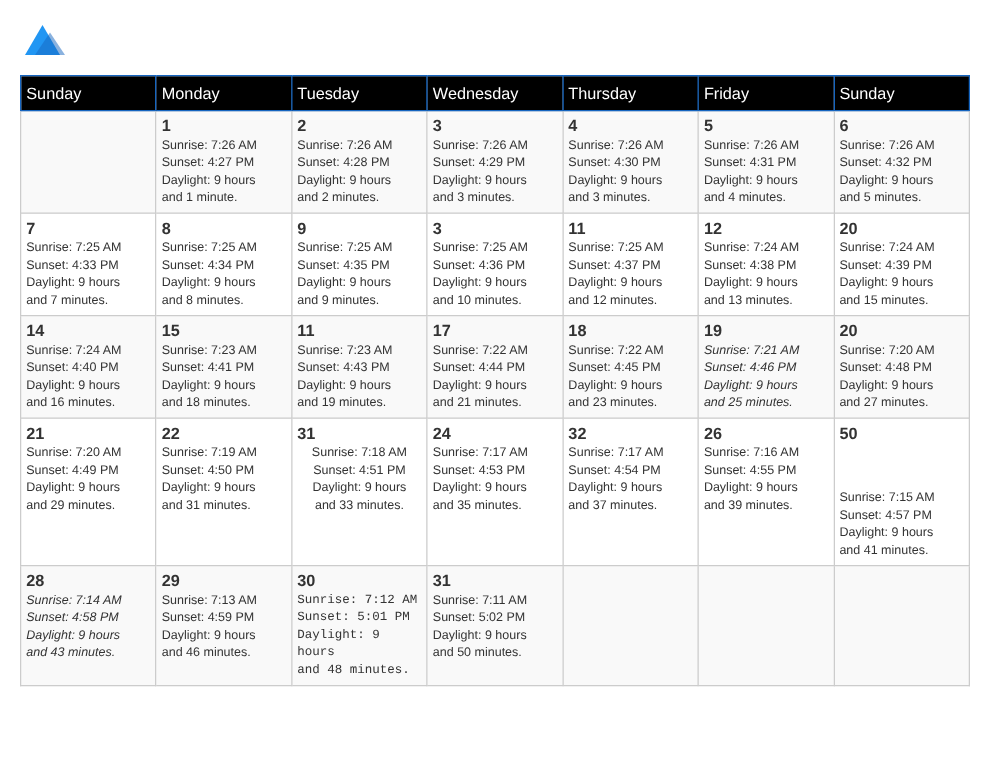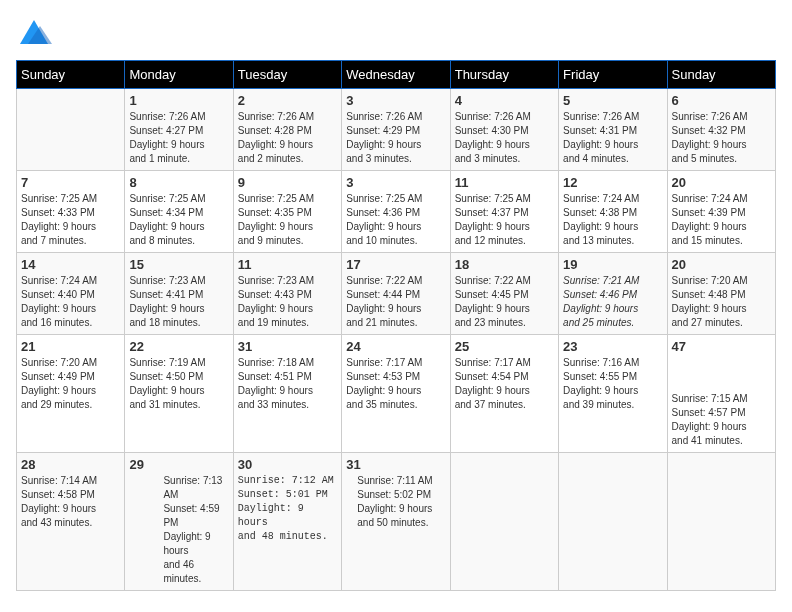--- a/index.html
+++ b/index.html
@@ -277,79 +277,79 @@
         </td>
         <td>
           <span class="day-number">22</span>
           <div class="day-info" style="white-space: pre-line;">Sunrise: 7:19 AM
 Sunset: 4:50 PM
 Daylight: 9 hours
 and 31 minutes.</div>
         </td>
         <td>
           <span class="day-number">31</span>
-          <div class="day-info" style="white-space: pre-line;">Sunrise: 7:18 AM
+          <div class="day-info" style="white-space: pre-line; text-align: center;">Sunrise: 7:18 AM
 Sunset: 4:51 PM
 Daylight: 9 hours
 and 33 minutes.</div>
         </td>
         <td>
           <span class="day-number">24</span>
           <div class="day-info" style="white-space: pre-line;">Sunrise: 7:17 AM
 Sunset: 4:53 PM
 Daylight: 9 hours
 and 35 minutes.</div>
         </td>
         <td>
-          <span class="day-number">25</span>
+          <span class="day-number">32</span>
           <div class="day-info" style="white-space: pre-line;">Sunrise: 7:17 AM
 Sunset: 4:54 PM
 Daylight: 9 hours
 and 37 minutes.</div>
         </td>
         <td>
-          <span class="day-number">23</span>
+          <span class="day-number">26</span>
           <div class="day-info" style="white-space: pre-line;">Sunrise: 7:16 AM
 Sunset: 4:55 PM
 Daylight: 9 hours
 and 39 minutes.</div>
         </td>
         <td>
-          <span class="day-number">47</span>
+          <span class="day-number">50</span>
           <div class="day-info" style="white-space: pre-line; margin-top: 38px;">Sunrise: 7:15 AM
 Sunset: 4:57 PM
 Daylight: 9 hours
 and 41 minutes.</div>
         </td>
       </tr>
       <tr>
         <td>
           <span class="day-number">28</span>
-          <div class="day-info" style="white-space: pre-line;">Sunrise: 7:14 AM
+          <div class="day-info" style="white-space: pre-line; font-style: italic;">Sunrise: 7:14 AM
 Sunset: 4:58 PM
 Daylight: 9 hours
 and 43 minutes.</div>
         </td>
         <td>
           <span class="day-number">29</span>
-          <div class="day-info" style="white-space: pre-line; margin-left: 34px;">Sunrise: 7:13 AM
+          <div class="day-info" style="white-space: pre-line;">Sunrise: 7:13 AM
 Sunset: 4:59 PM
 Daylight: 9 hours
 and 46 minutes.</div>
         </td>
         <td>
           <span class="day-number">30</span>
           <div class="day-info" style="white-space: pre-line; font-family: Liberation Mono, monospace;">Sunrise: 7:12 AM
 Sunset: 5:01 PM
 Daylight: 9 hours
 and 48 minutes.</div>
         </td>
         <td>
           <span class="day-number">31</span>
-          <div class="day-info" style="white-space: pre-line; margin-left: 11px;">Sunrise: 7:11 AM
+          <div class="day-info" style="white-space: pre-line;">Sunrise: 7:11 AM
 Sunset: 5:02 PM
 Daylight: 9 hours
 and 50 minutes.</div>
         </td>
         <td class="empty-cell"></td>
         <td class="empty-cell"></td>
         <td class="empty-cell"></td>
       </tr>
     </tbody>
 </table>

